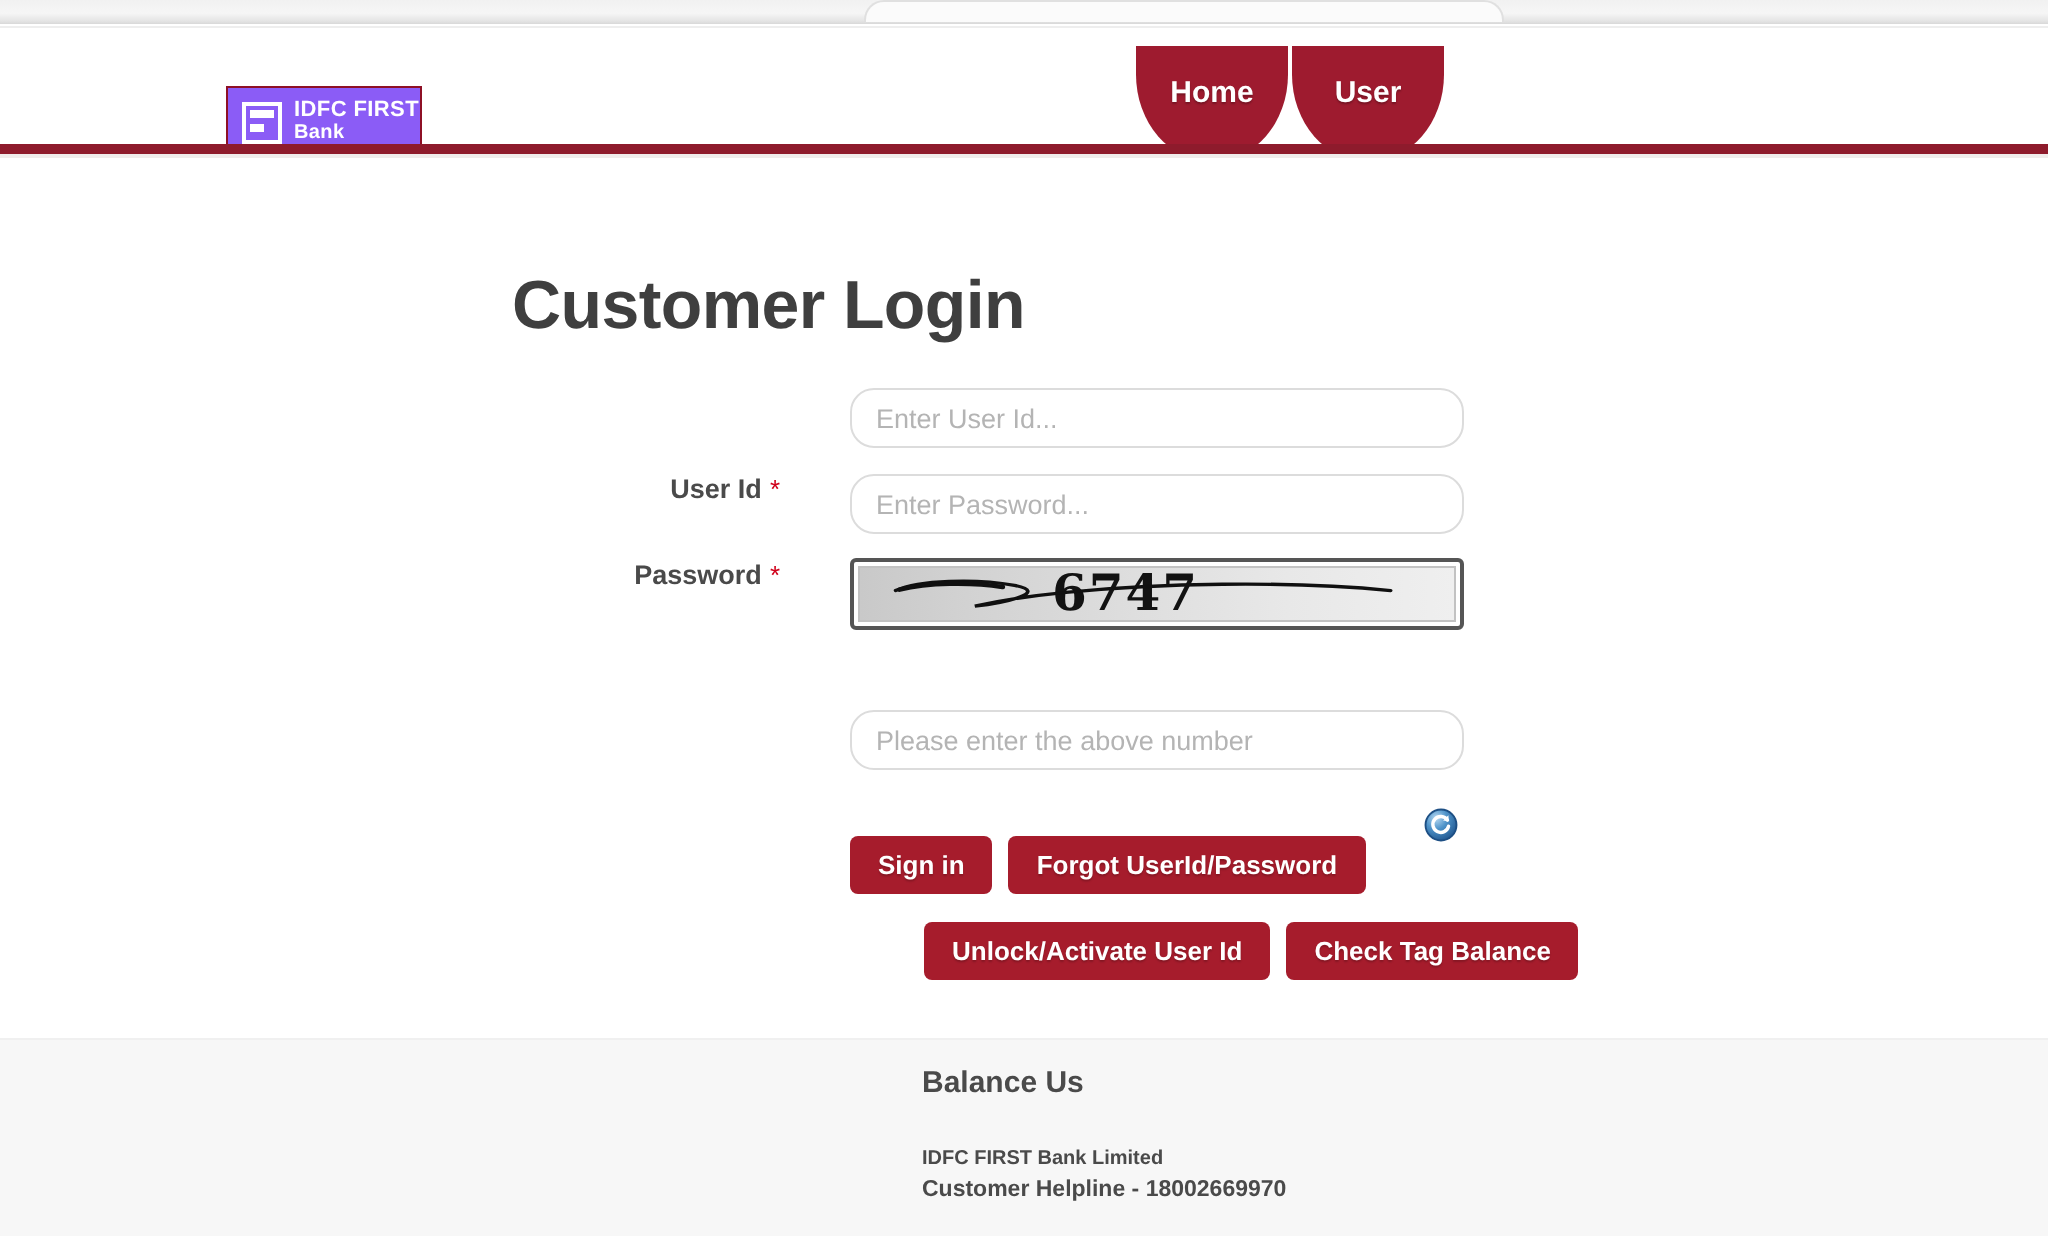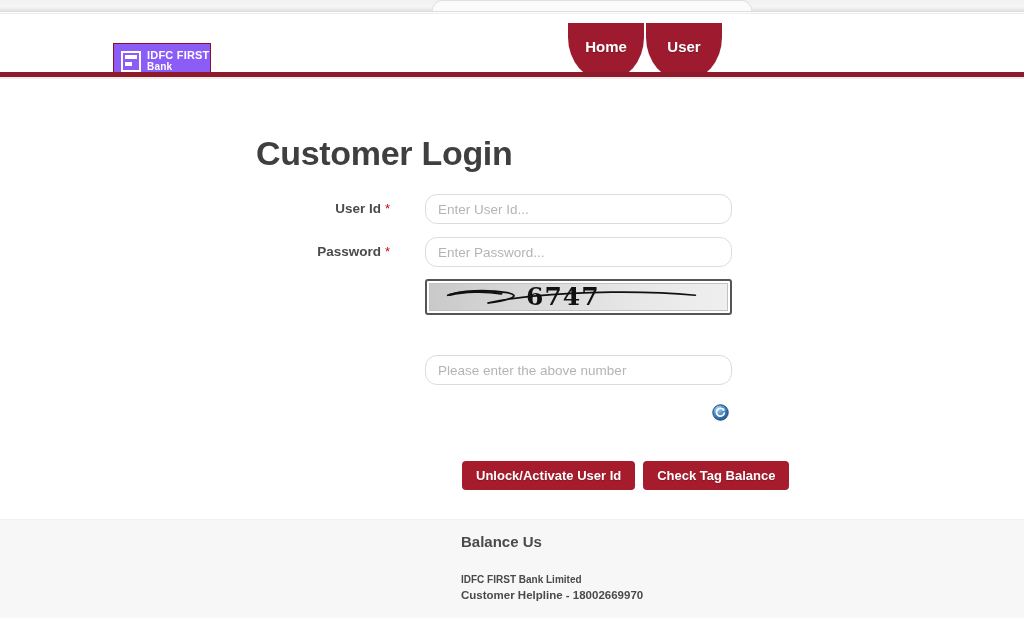--- a/index.html
+++ b/index.html
@@ -182,20 +182,21 @@
 
   .field-label {
     position: absolute;
     left: 245px;
     width: 145px;
     text-align: right;
     font-size: 13.5px;
     font-weight: bold;
     color: #4a4a4a;
     line-height: 30px;
+    margin-top: 36px;
   }
   .req-star {
     color: #d0021b;
     font-size: 13px;
     font-weight: normal;
     margin-left: 4px;
   }
 
   .text-input {
     position: absolute;
@@ -395,20 +396,24 @@
         </radialGradient>
       </defs>
       <circle cx="9" cy="9" r="8.2" fill="url(#refreshGrad)" stroke="#1d4f84" stroke-width="1"></circle>
       <path d="M12.4,6.4 A4.2,4.2 0 1 0 13,9.6" fill="none" stroke="#ffffff" stroke-width="1.8" stroke-linecap="round"></path>
       <path d="M12.9,3.9 L13.1,7.0 L10.1,6.6 Z" fill="#ffffff"></path>
     </svg>
   </div>
 
   <input class="text-input captcha-input" type="text" placeholder="Please enter the above number" style="">
 
+  <div class="btn-row btn-row-1">
+    <button class="btn">Sign in</button>
+    <button class="btn">Forgot UserId/Password</button>
+  </div>
 
   <div class="btn-row btn-row-2">
     <button class="btn">Unlock/Activate User Id</button>
     <button class="btn">Check Tag Balance</button>
   </div>
 
 </div>
 
 <div class="footer">
   <div class="footer-title">Balance Us</div>

